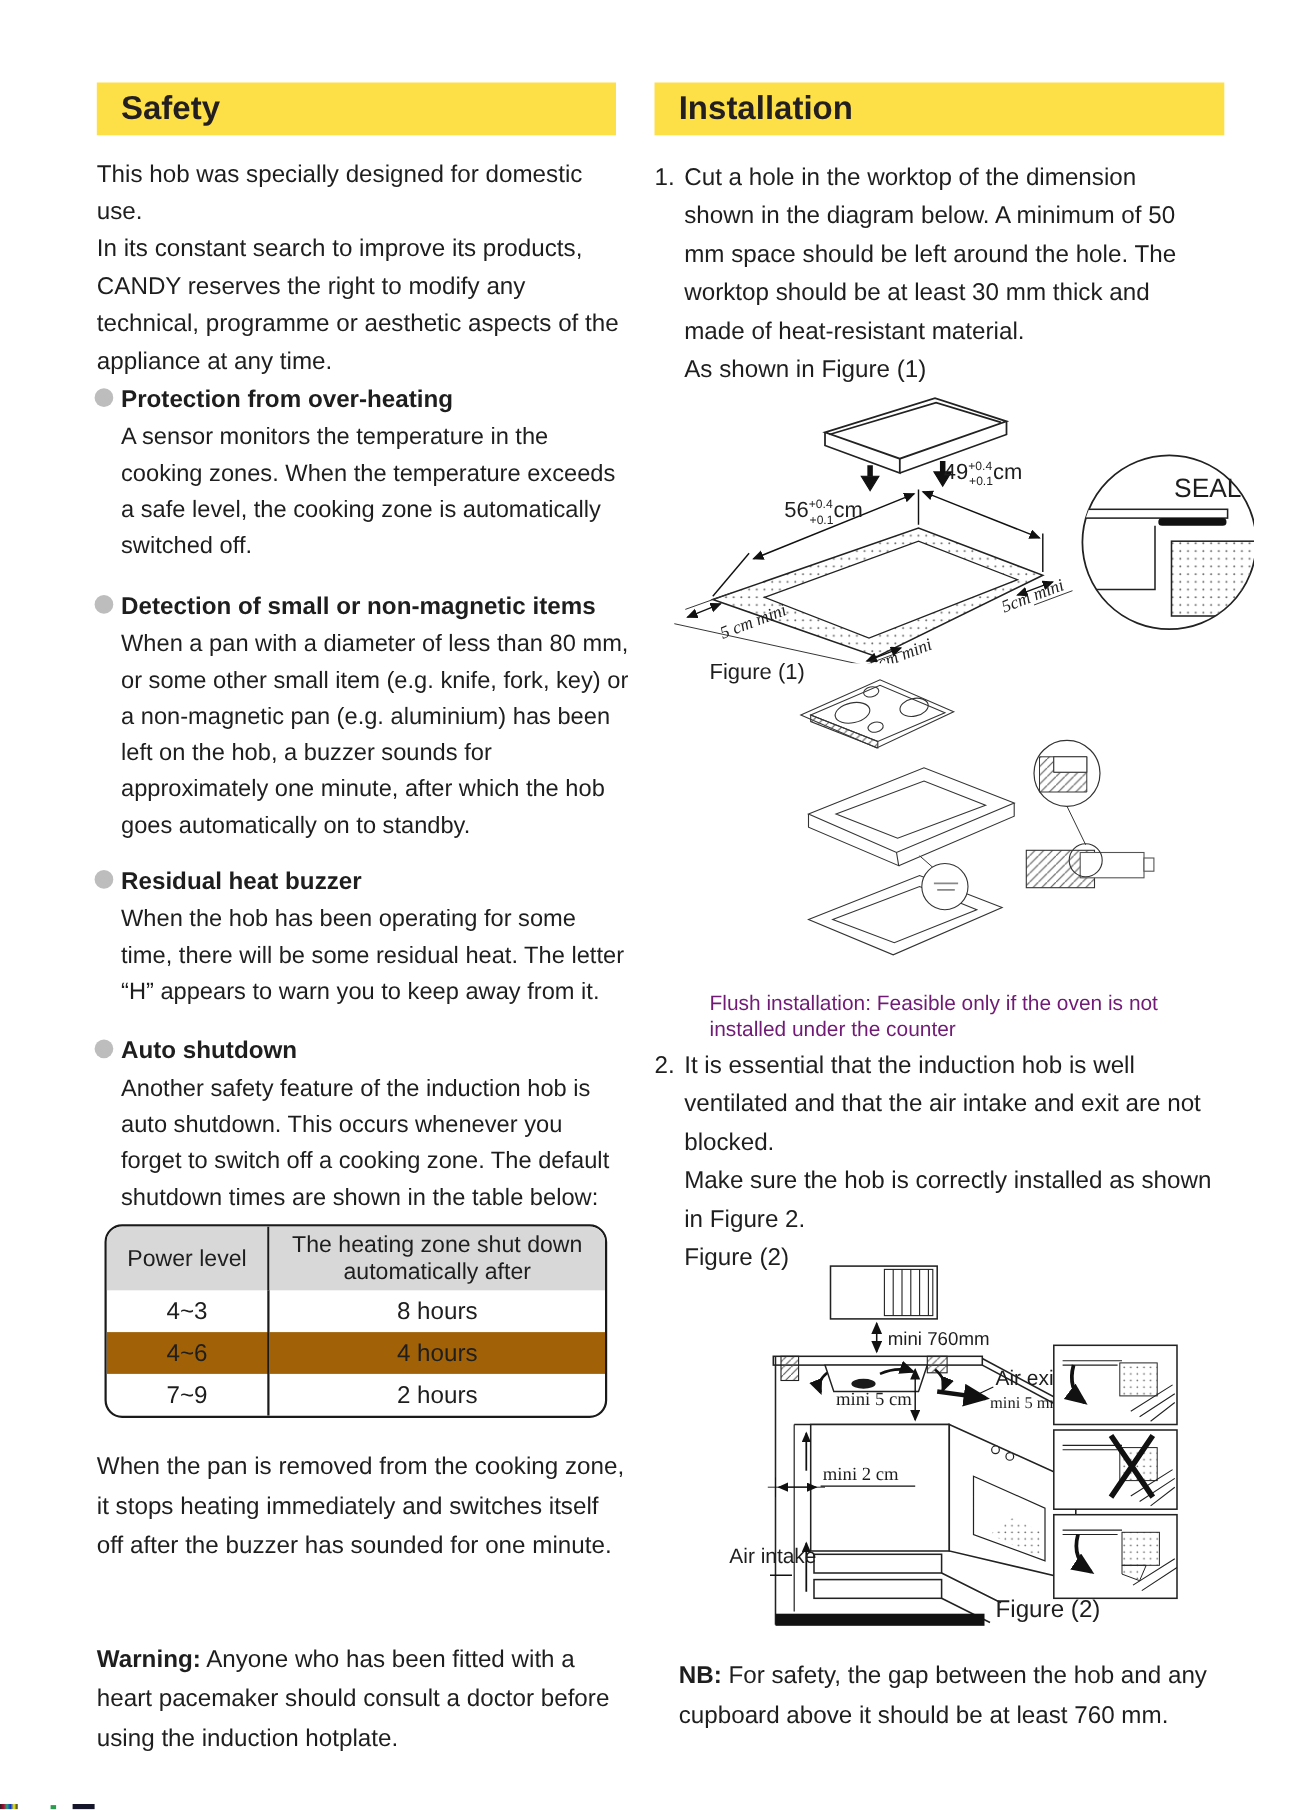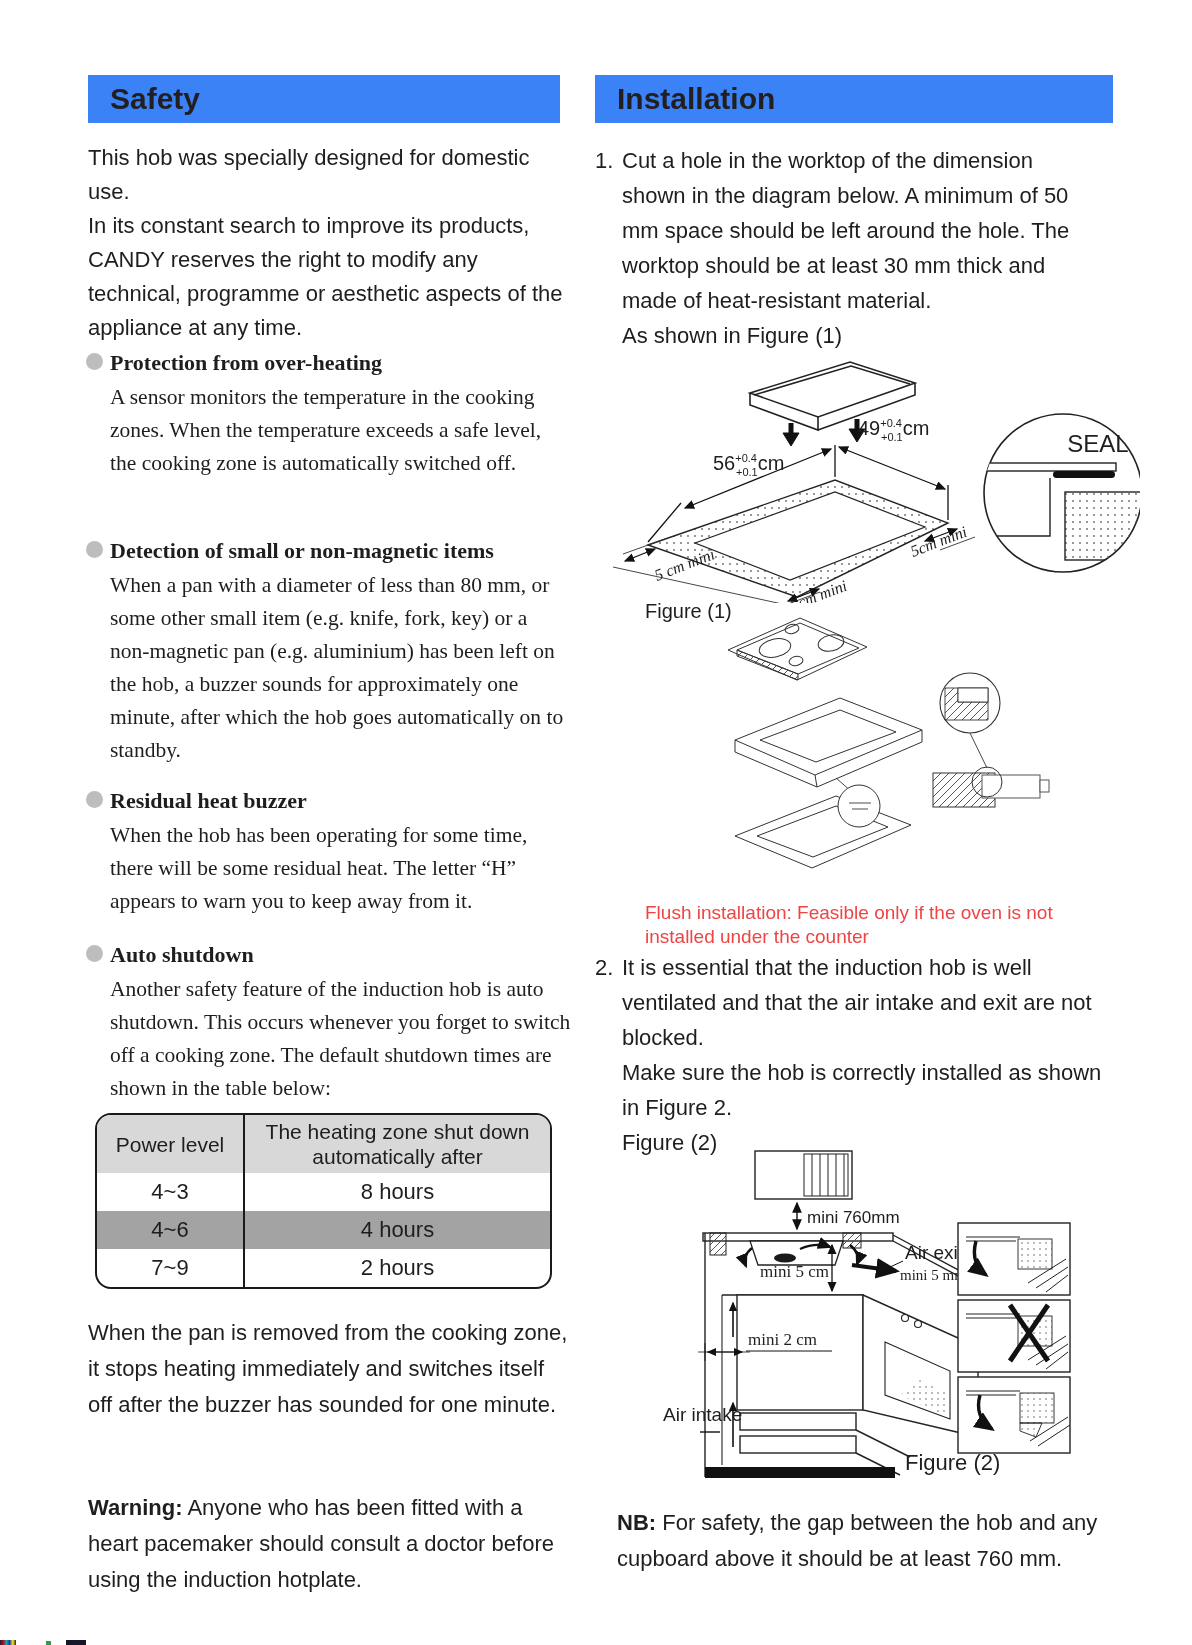--- a/index.html
+++ b/index.html
@@ -1,37 +1,37 @@
 <!DOCTYPE html>
 <html><head>
 <meta charset="utf-8">
 <style>
   html,body{margin:0;padding:0;background:#ffffff;}
   .page{position:relative;width:1192px;height:1645px;background:#fff;overflow:hidden;
         font-family:"Liberation Sans",sans-serif;color:#1e1e1e;}
   .abs{position:absolute;}
-  .secbar{background:#3b82f6;height:48px;display:flex;align-items:center;
+  .secbar{background:#fde047;height:48px;display:flex;align-items:center;
           padding-left:22px;box-sizing:border-box;font-size:30px;font-weight:bold;color:#231f20;}
   .body{font-size:22px;line-height:34px;color:#1e1e1e;}
   .body p{margin:0;}
-  .bullet{position:absolute;left:110px;width:462px;font-family:Liberation Serif, serif;}
+  .bullet{position:absolute;left:110px;width:462px;}
   .bdot{position:absolute;left:-24px;top:3px;width:17px;height:17px;border-radius:50%;background:#bdbdbd;}
   .btitle{font-size:22px;font-weight:bold;line-height:26px;}
   .bbody{font-size:21.5px;line-height:33px;margin-top:5px;}
   .tablewrap{border:2px solid #1a1a1a;border-radius:16px;overflow:hidden;box-sizing:border-box;
              display:grid;grid-template-columns:148px 1fr;grid-template-rows:58px 1fr 1fr 1fr;}
   .tc{display:flex;align-items:center;justify-content:center;text-align:center;font-size:21px;}
   .tc.col1{border-right:2px solid #1a1a1a;}
   .tc.hdr{background:#d8d8d8;line-height:25px;}
-  .tc.alt{background:#a3a3a3;}
+  .tc.alt{background:#a16207;}
   .tc.val{font-size:22px;}
   .numitem{display:flex;font-size:22px;line-height:35px;}
   .numitem .num{width:27px;flex:none;}
   .numitem .ntext{flex:1;}
-  .flushnote{font-size:19px;line-height:24px;color:#ef4444;}
+  .flushnote{font-size:19px;line-height:24px;color:#701a75;}
   .figcap{font-size:20px;color:#1e1e1e;}
   .serif{font-family:"Liberation Serif",serif;}
   svg text{fill:#1e1e1e;}
   .printmark{position:absolute;}
 </style>
 </head>
 <body>
 
 <div class="page">
 

